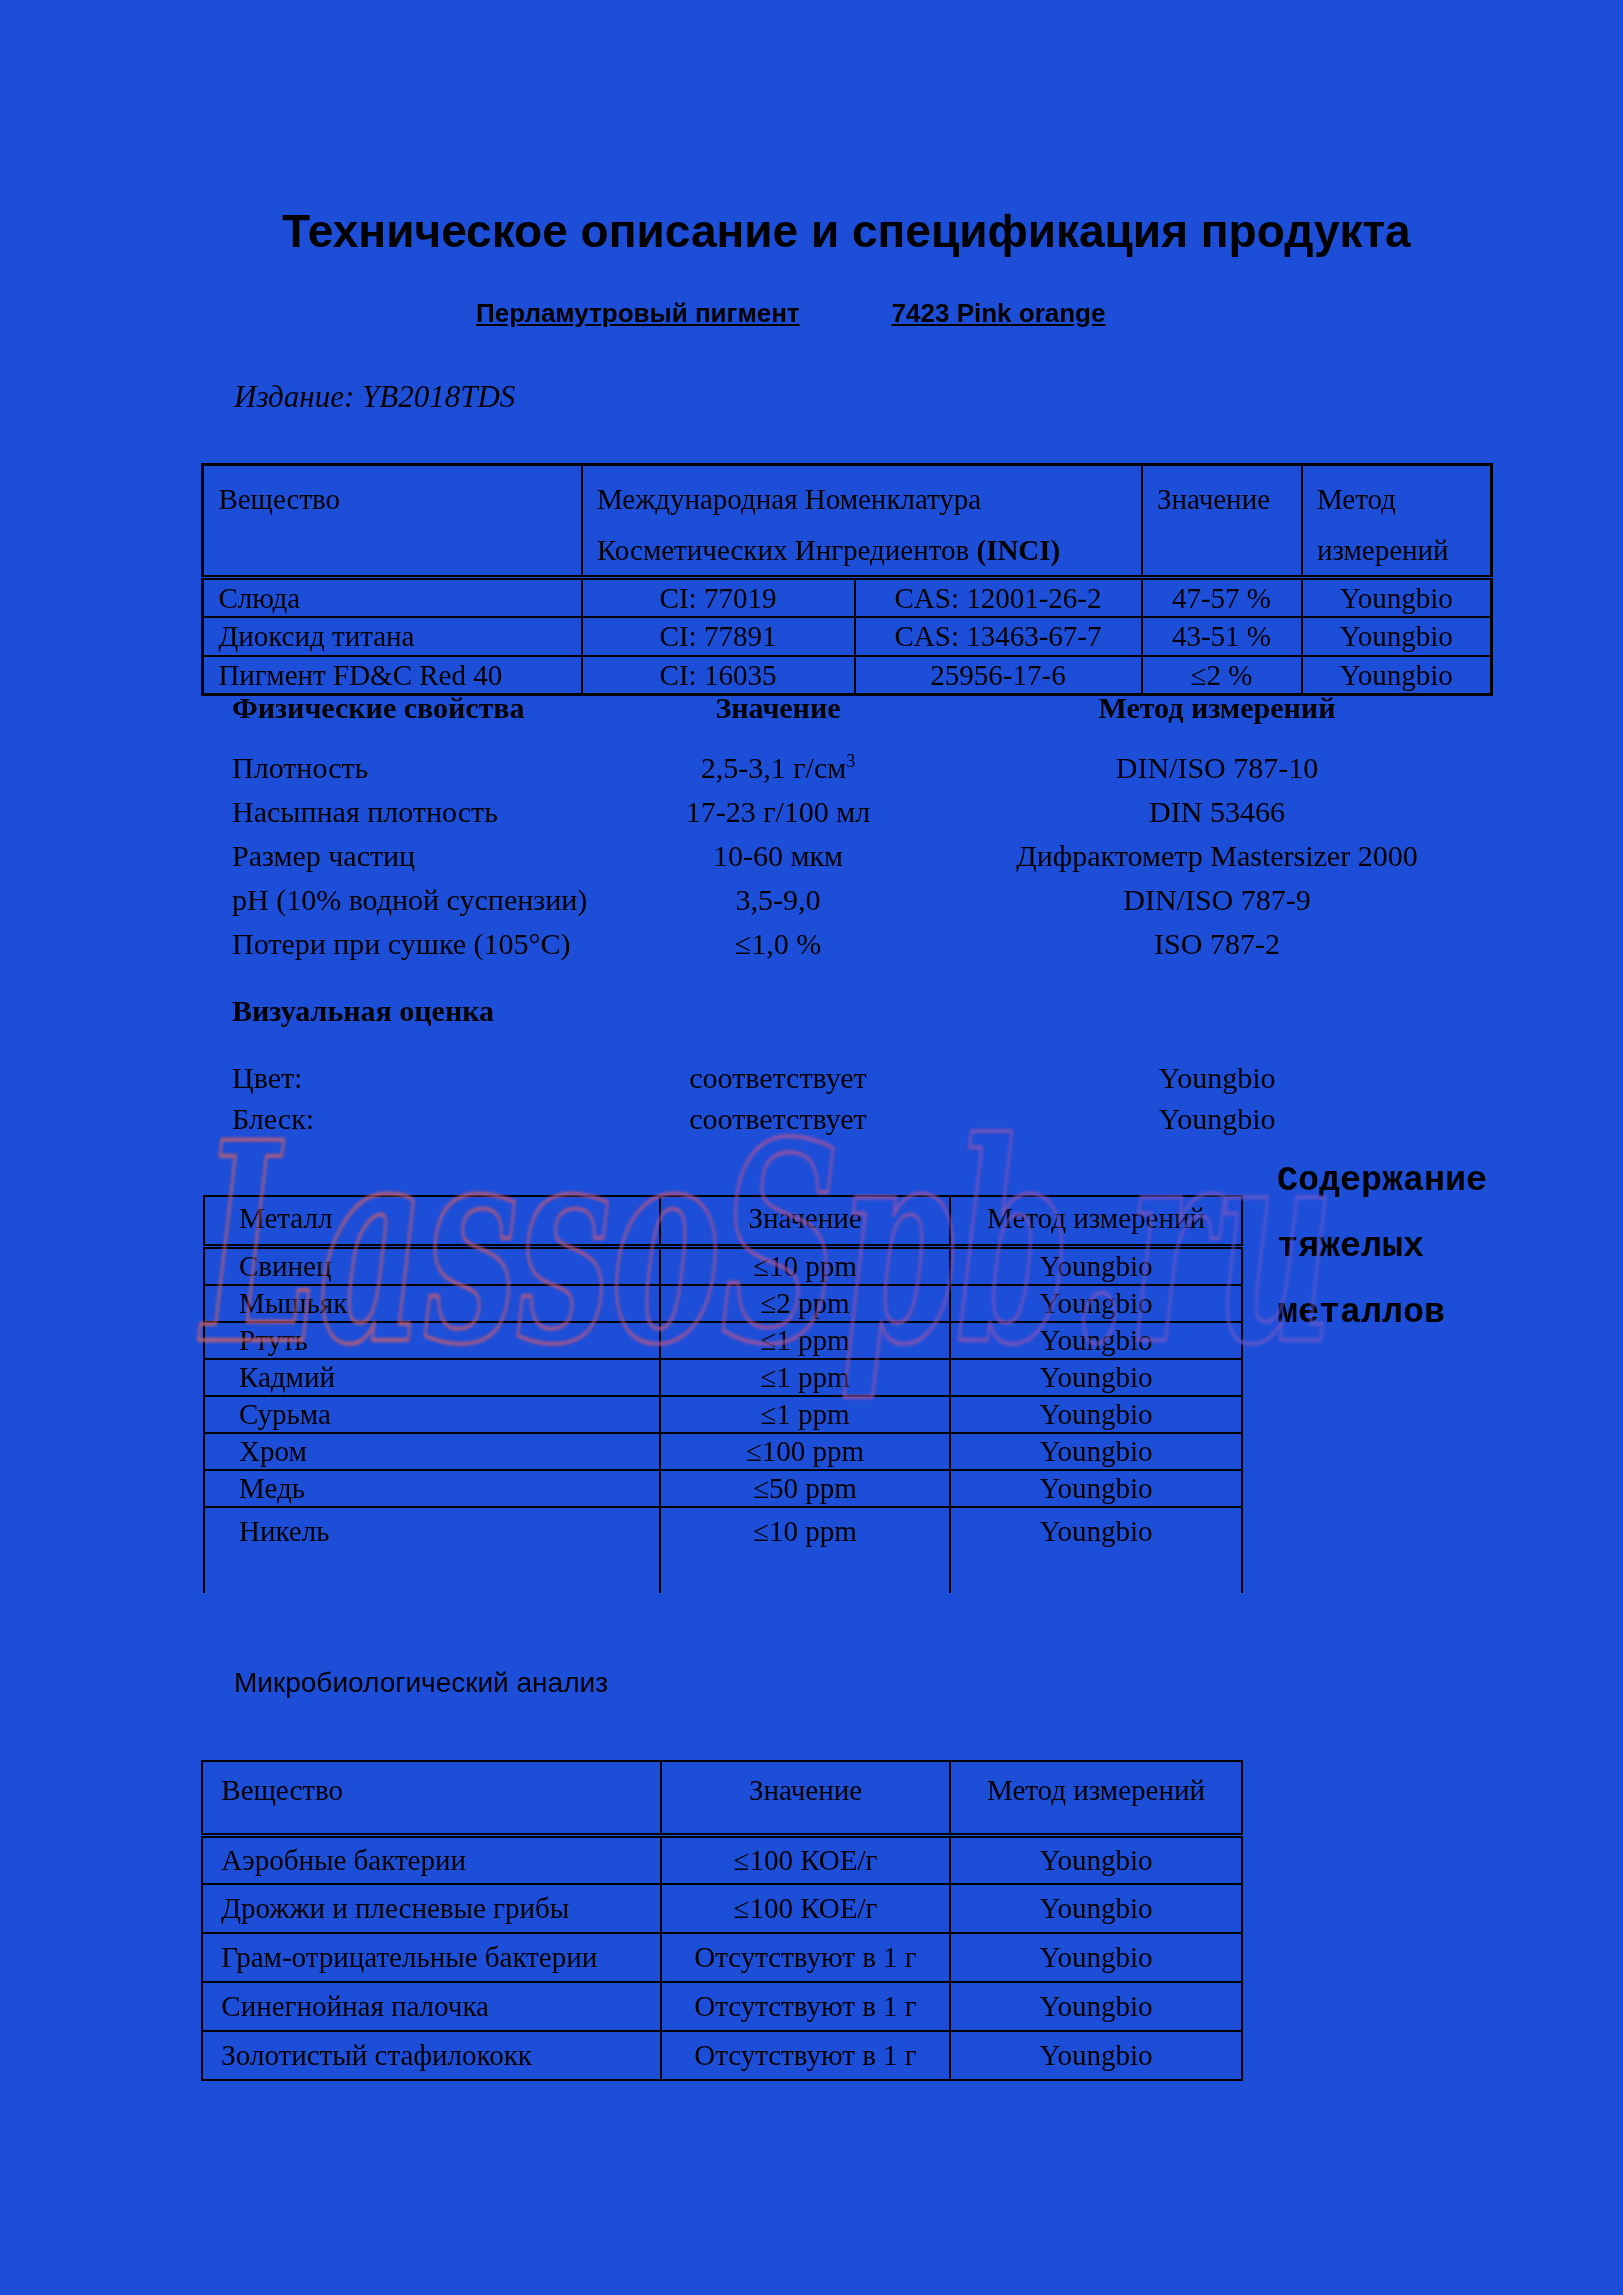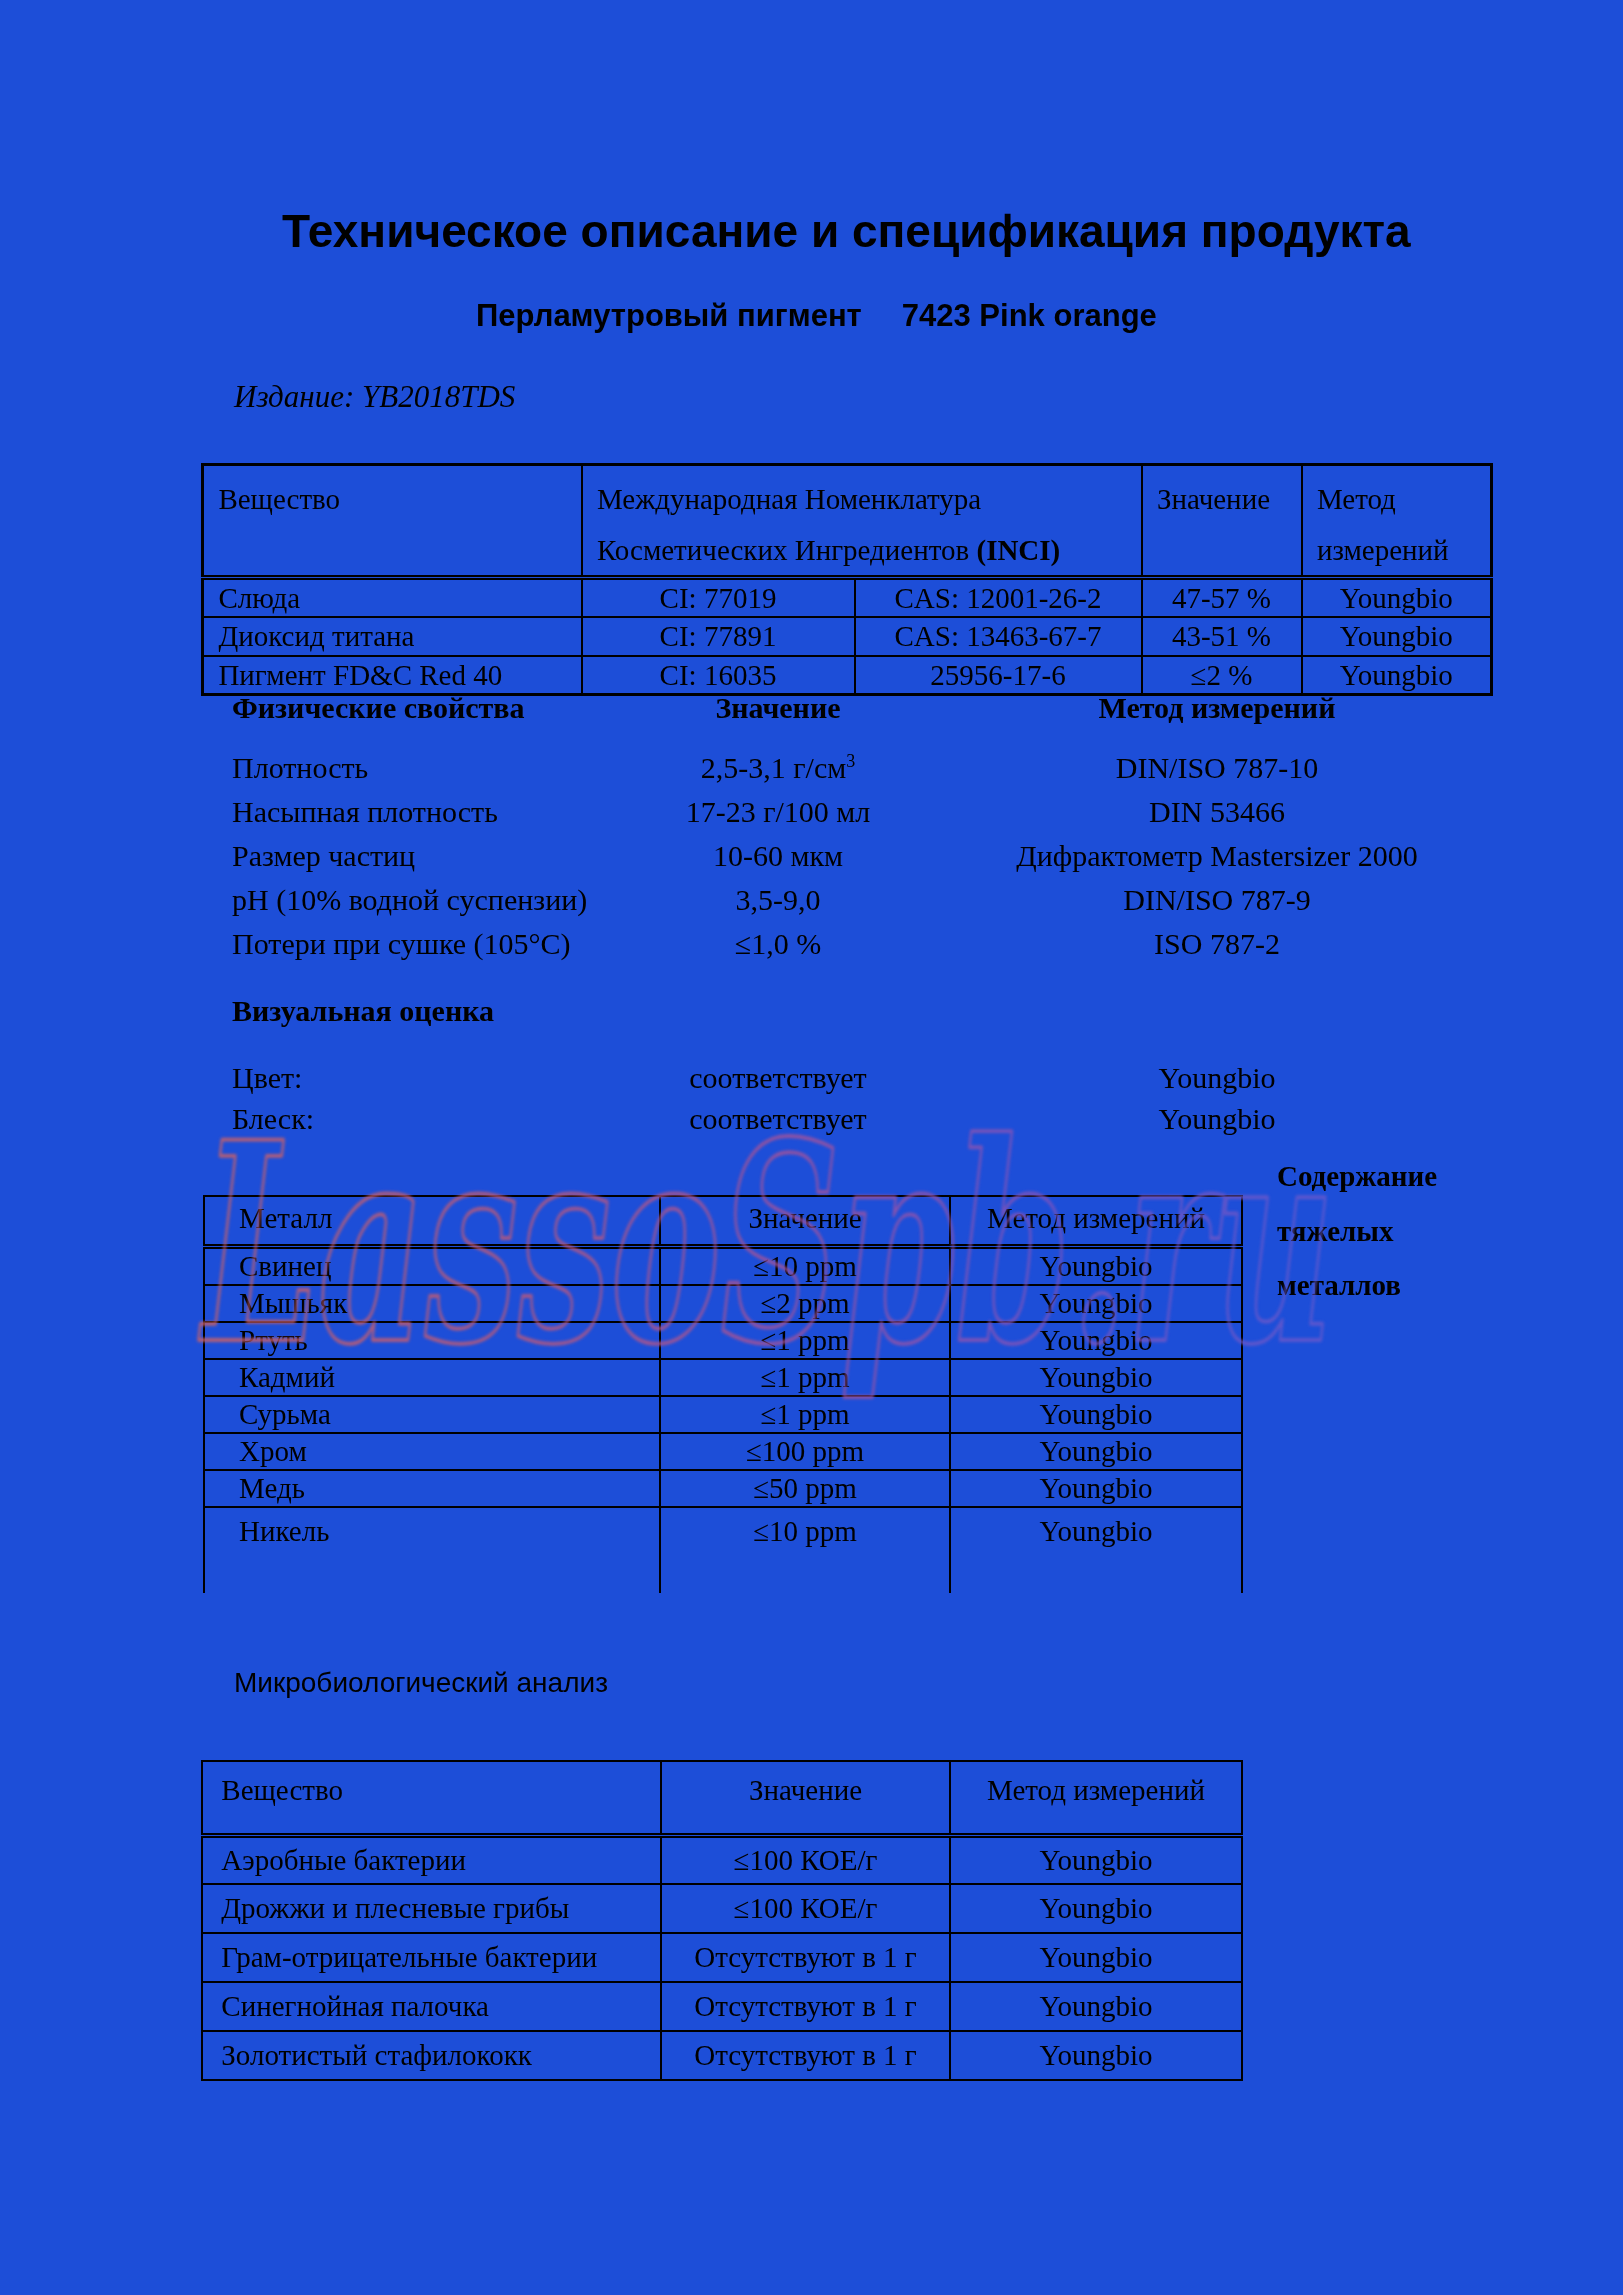--- a/index.html
+++ b/index.html
@@ -1,22 +1,22 @@
 <!DOCTYPE html>
 <html style="font-size:10.5px"><head>
 <meta charset="utf-8">
 <style>
   html,body { margin:0; padding:0; background:#fff; }
   .page { position:relative; width:1623px; height:2295px; background:#1d4ed8;
           font-family:"Liberation Serif", serif; color:#000; overflow:hidden; }
 
   .doc-title { position:absolute; left:282px; top:204px; white-space:nowrap;
                font-family:"Liberation Sans", sans-serif; font-weight:700; font-size:46px; }
-  .doc-subtitle { position:absolute; left:476px; top:298px; display:flex; gap:40px; white-space:nowrap;
-                  font-family:"Liberation Sans", sans-serif; font-weight:700; font-size:31px; }
+  .doc-subtitle { position:absolute; left:476px; top:298px; display:flex; gap:92px; white-space:nowrap;
+                  font-family:"Liberation Sans", sans-serif; font-weight:700; font-size:26px;text-decoration:underline; }
   .edition { position:absolute; left:234px; top:379px; font-style:italic; font-size:31px; }
 
   table { border-collapse:collapse; table-layout:fixed;margin-top:21px; }
   td, th { box-sizing:border-box; font-weight:normal; overflow:hidden; }
 
   
   .tbl-comp { position:absolute; left:201px; top:442px; width:1290px; font-size:29px;
               border:3.3px solid #000; }
   .tbl-comp th, .tbl-comp td { border:2px solid #000; }
   .tbl-comp thead tr { height:99px; }
@@ -34,21 +34,21 @@
   .c-met   { position:absolute; left:998px; width:438px; text-align:center; white-space:nowrap; }
   .bold { font-weight:700;text-align:center; }
   .phys-head { height:60px; }
   .phys-row  { height:44px; }
   .vis-head  { height:67px; }
   .vis-row   { height:41px; }
   sup { font-size:60%; }
 
   
   .heavy-heading { position:absolute; left:1277px; top:1149px; width:226px;
-                   font-weight:700; font-size:29px; line-height:1.88; }
+                   font-weight:700; font-size:35px; line-height:1.88;font-family:Liberation Mono, monospace; }
   .tbl-metals { position:absolute; left:203px; top:1174px; width:1039px; font-size:29px;
                 border:2.6px solid #000; border-bottom:none; }
   .tbl-metals th, .tbl-metals td { border:2px solid #000; }
   .tbl-metals thead tr { height:50px; }
   .tbl-metals thead th { border-bottom:5.9px double #000; vertical-align:middle; padding-bottom:5.2px; }
   .tbl-metals tbody tr { height:34px; }
   .tbl-metals tbody tr.cut-row { height:86px; }
   .tbl-metals tbody tr.cut-row td { border-bottom:none; vertical-align:top; padding-top:7.9px; }
   .tbl-metals td { text-align:center; }
   .tbl-metals .cell-left, .tbl-metals thead th.cell-left { text-align:left; padding-left:34px; }

